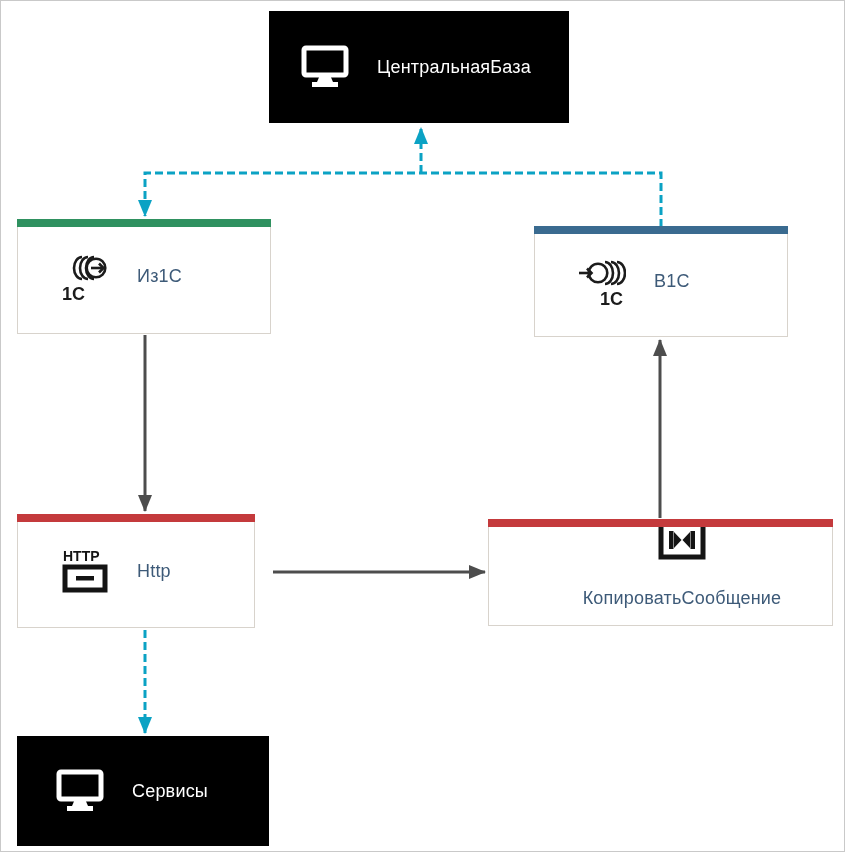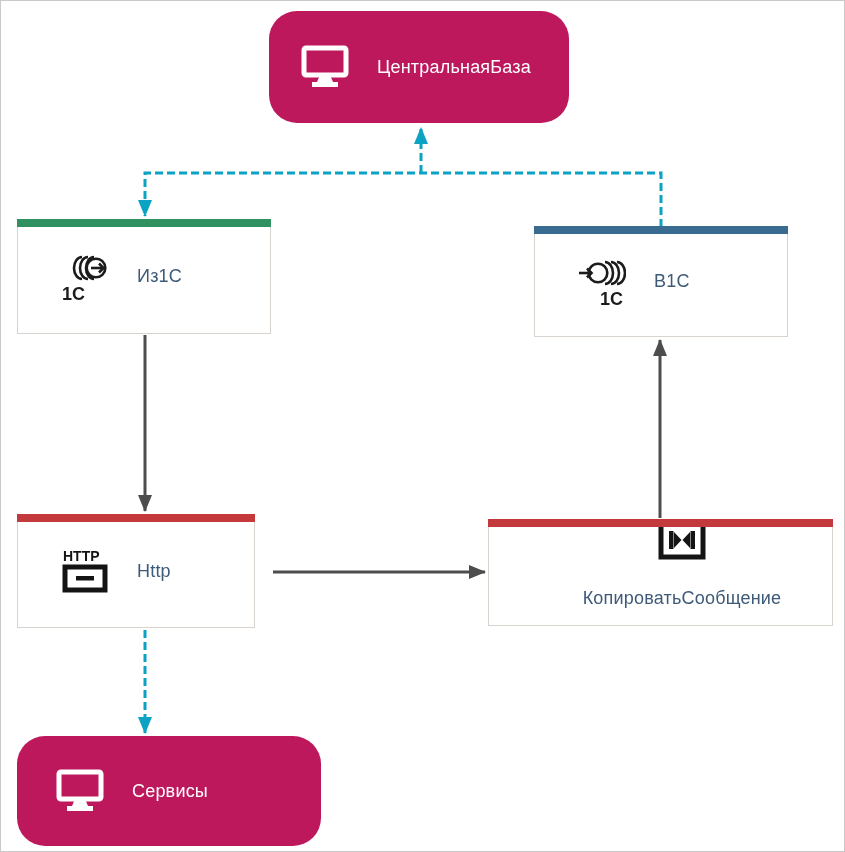--- a/index.html
+++ b/index.html
@@ -13,34 +13,34 @@
     padding-left:32px;gap:28px;box-sizing:border-box;
   }
   .node .label{font-size:18px;letter-spacing:.2px;white-space:nowrap;}
   .node-white{
     background:#ffffff;border:1px solid #d8d3cc;padding-left:43px;
   }
   .node-white .label{color:#3d5a78;text-align:right;}
   .node-white .topbar{
     position:absolute;left:-1px;right:-1px;top:-1px;height:8px;
   }
-  .node-teal{background:#be185d;border-radius:28px;}
+  .node-teal{background:#000000;}
   .node-teal .label{color:#ffffff;}
   .icon{display:flex;align-items:center;justify-content:center;flex:0 0 auto;}
   .topbar-green{background:#2f9160;}
   .topbar-blue{background:#3a6b90;}
   .topbar-red{background:#c43a3c;}
 
   
   #node-central-base{left:268px;top:10px;width:300px;height:112px;}
   #node-iz1c{left:16px;top:218px;width:254px;height:115px;}
   #node-v1c{left:533px;top:225px;width:254px;height:111px;}
   #node-http{left:16px;top:513px;width:238px;height:114px;gap:28px;}
   #node-copy-message{left:487px;top:518px;width:345px;height:107px;flex-direction:column;}
-  #node-services{left:16px;top:735px;width:304px;height:110px;padding-left:39px;}
+  #node-services{left:16px;top:735px;width:252px;height:110px;padding-left:39px;}
 
   .edge-dashed{stroke:#0ba2c4;stroke-width:3;fill:none;stroke-dasharray:8 4;}
   .edge-solid{stroke:#4d4d4d;stroke-width:3;fill:none;}
 </style>
 </head>
 <body>
 
 <div class="canvas">
 
   <svg class="edge-layer" viewBox="0 0 845 852" xmlns="http://www.w3.org/2000/svg">

